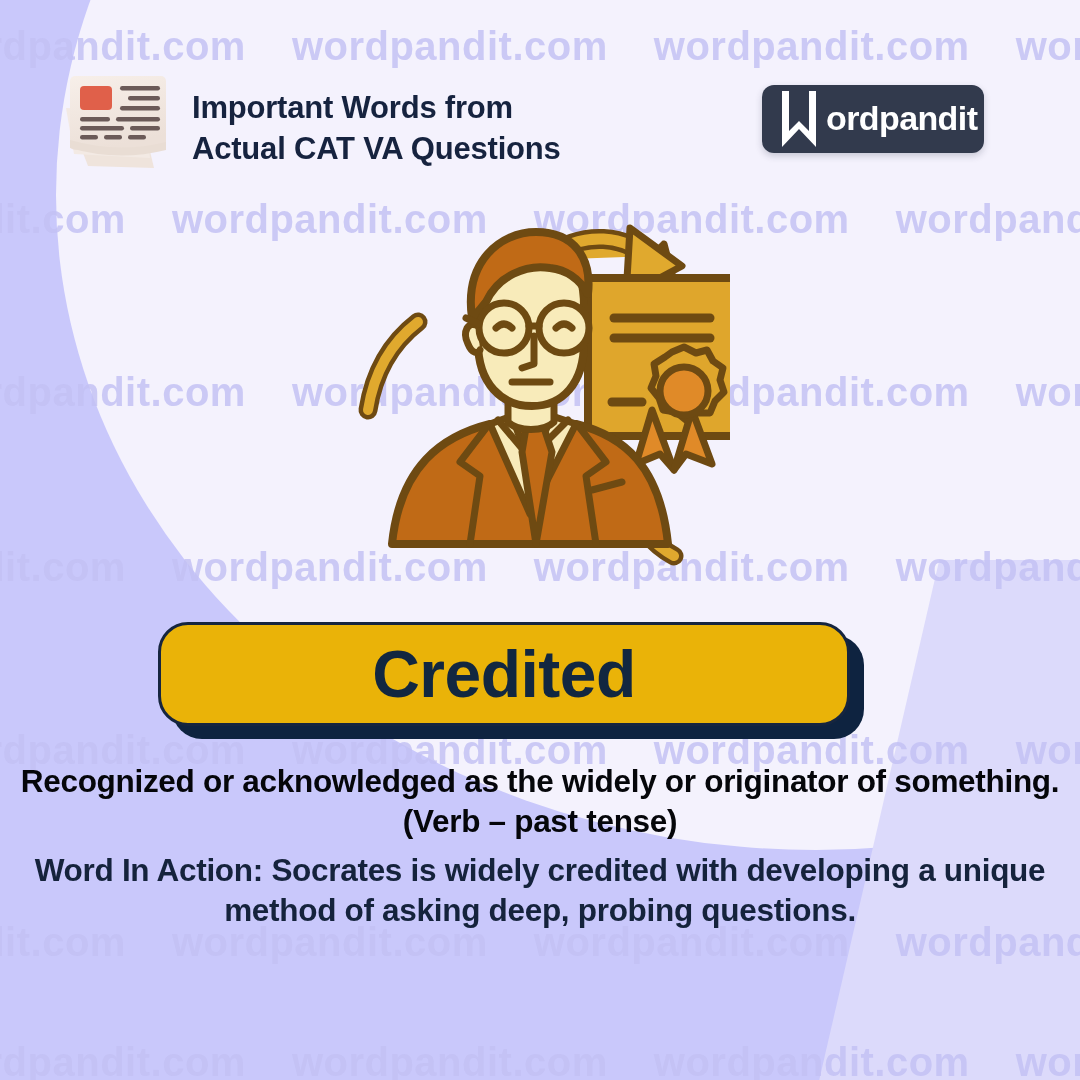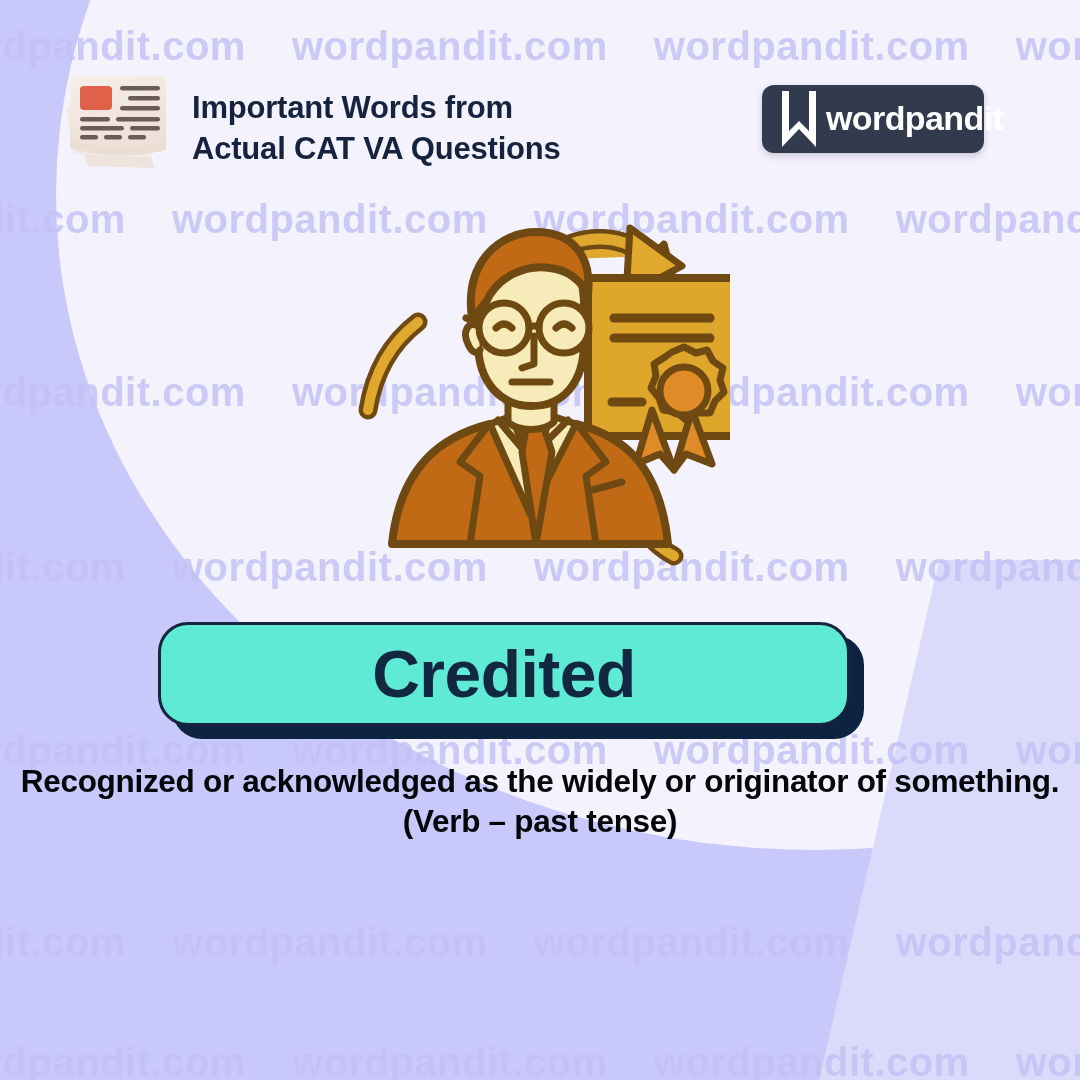--- a/index.html
+++ b/index.html
@@ -149,21 +149,21 @@
     background: #0e2340;
     border-radius: 30px;
   }
   .word-card {
     position: absolute;
     left: 0;
     top: 0;
     width: 692px;
     height: 104px;
     box-sizing: border-box;
-    background: #5eead4;
+    background: #eab308;
     border: 3px solid #16253f;
     border-radius: 30px;
     display: flex;
     align-items: center;
     justify-content: center;
   }
   .word-card-text {
     font-size: 66px;
     font-weight: 700;
     color: #122740;
@@ -256,21 +256,21 @@
 Actual CAT VA Questions</div>
   </div>
 
   <div class="logo">
     <div class="logo-bookmark">
       <svg viewBox="0 0 34 56" width="34" height="56">
         <path d="M0 0 H34 V56 L17 38 L0 56 Z" fill="#ffffff"></path>
         <path d="M7 0 H27 V40 L17 30 L7 40 Z" fill="#323a4d"></path>
       </svg>
     </div>
-    <div class="logo-wordmark">wordpandit</div>
+    <div class="logo-wordmark">ordpandit</div>
   </div>
 
   <div class="illustration">
     <svg viewBox="0 0 400 360" width="400" height="360">
       <g fill="none" stroke="#6e4a12" stroke-width="7" stroke-linecap="round" stroke-linejoin="round">
 
         <g>
           <path d="M38 196 C44 158 62 128 88 108" stroke="#6e4a12" stroke-width="19" fill="none"></path>
           <path d="M38 196 C44 158 62 128 88 108" stroke="#e0a92e" stroke-width="10" fill="none"></path>
         </g>
@@ -344,14 +344,15 @@
 
   <div class="word-card-wrap">
     <div class="word-card-shadow"></div>
     <div class="word-card">
       <span class="word-card-text">Credited</span>
     </div>
   </div>
 
   <div class="definition">Recognized or acknowledged as the widely or originator of something. (Verb – past tense)</div>
 
+  <div class="word-in-action">Word In Action: Socrates is widely credited with developing a unique method of asking deep, probing questions.</div>
 
 </div>
 
 </body></html>

